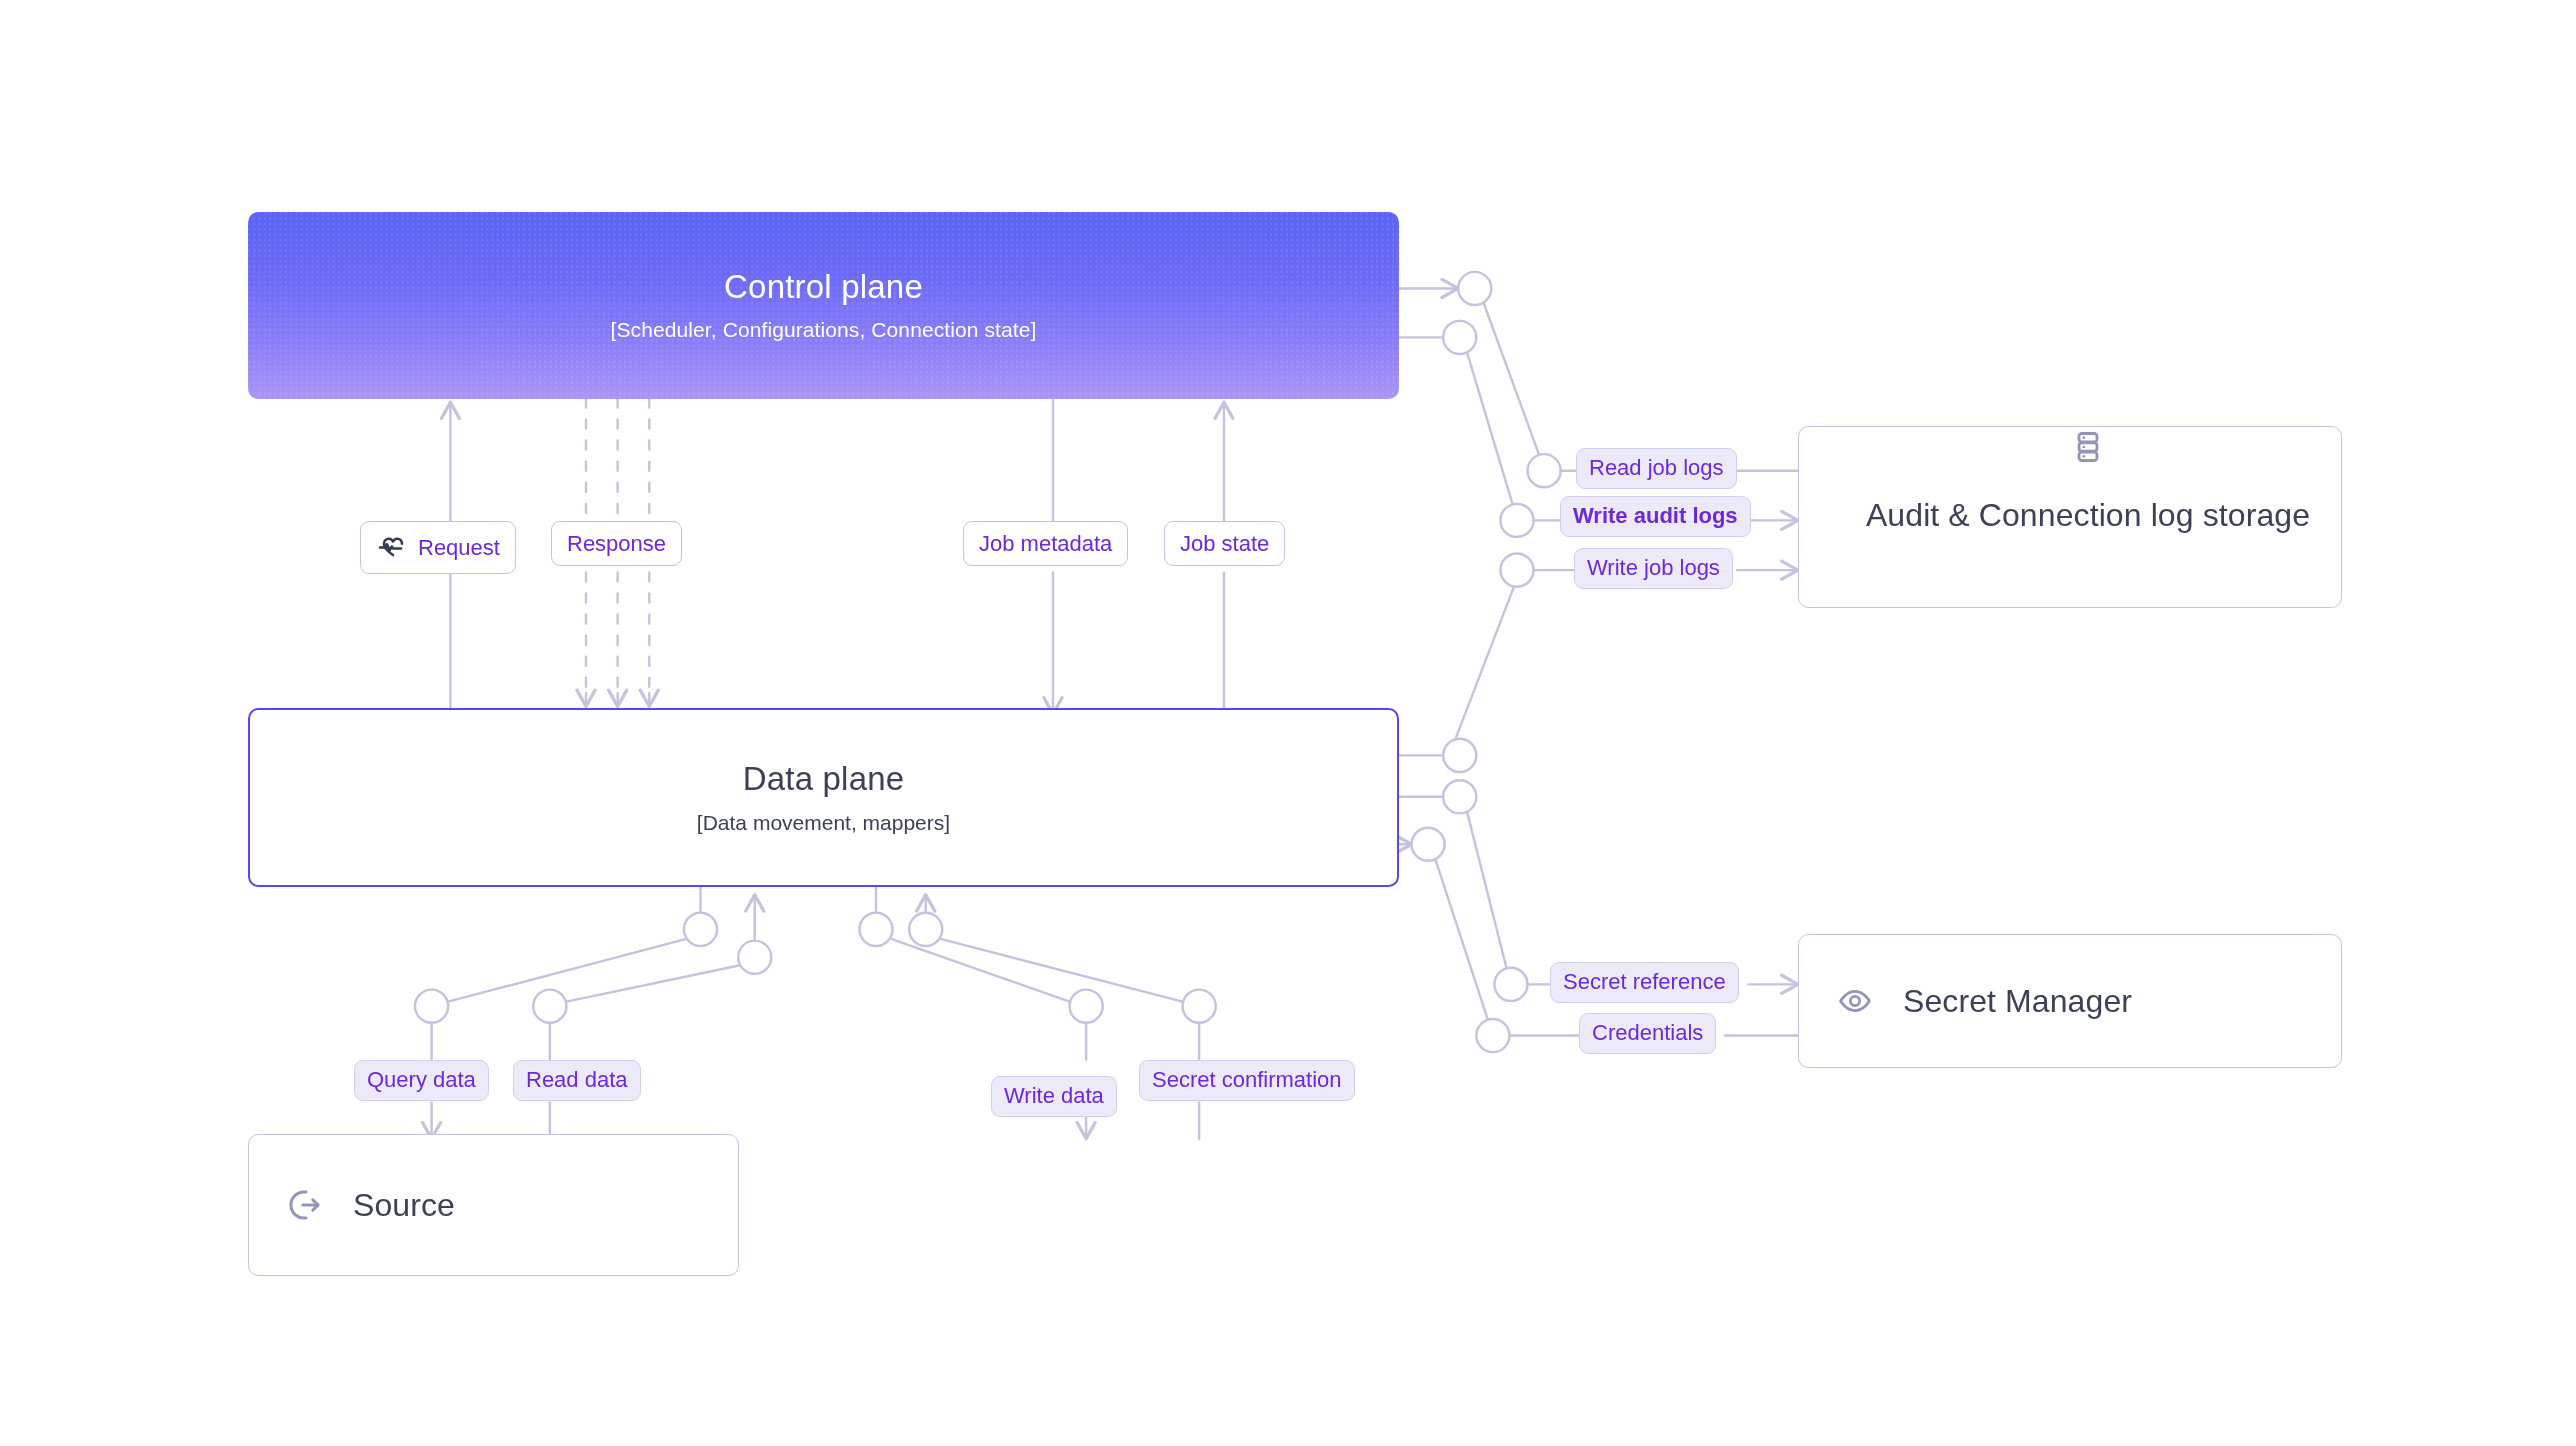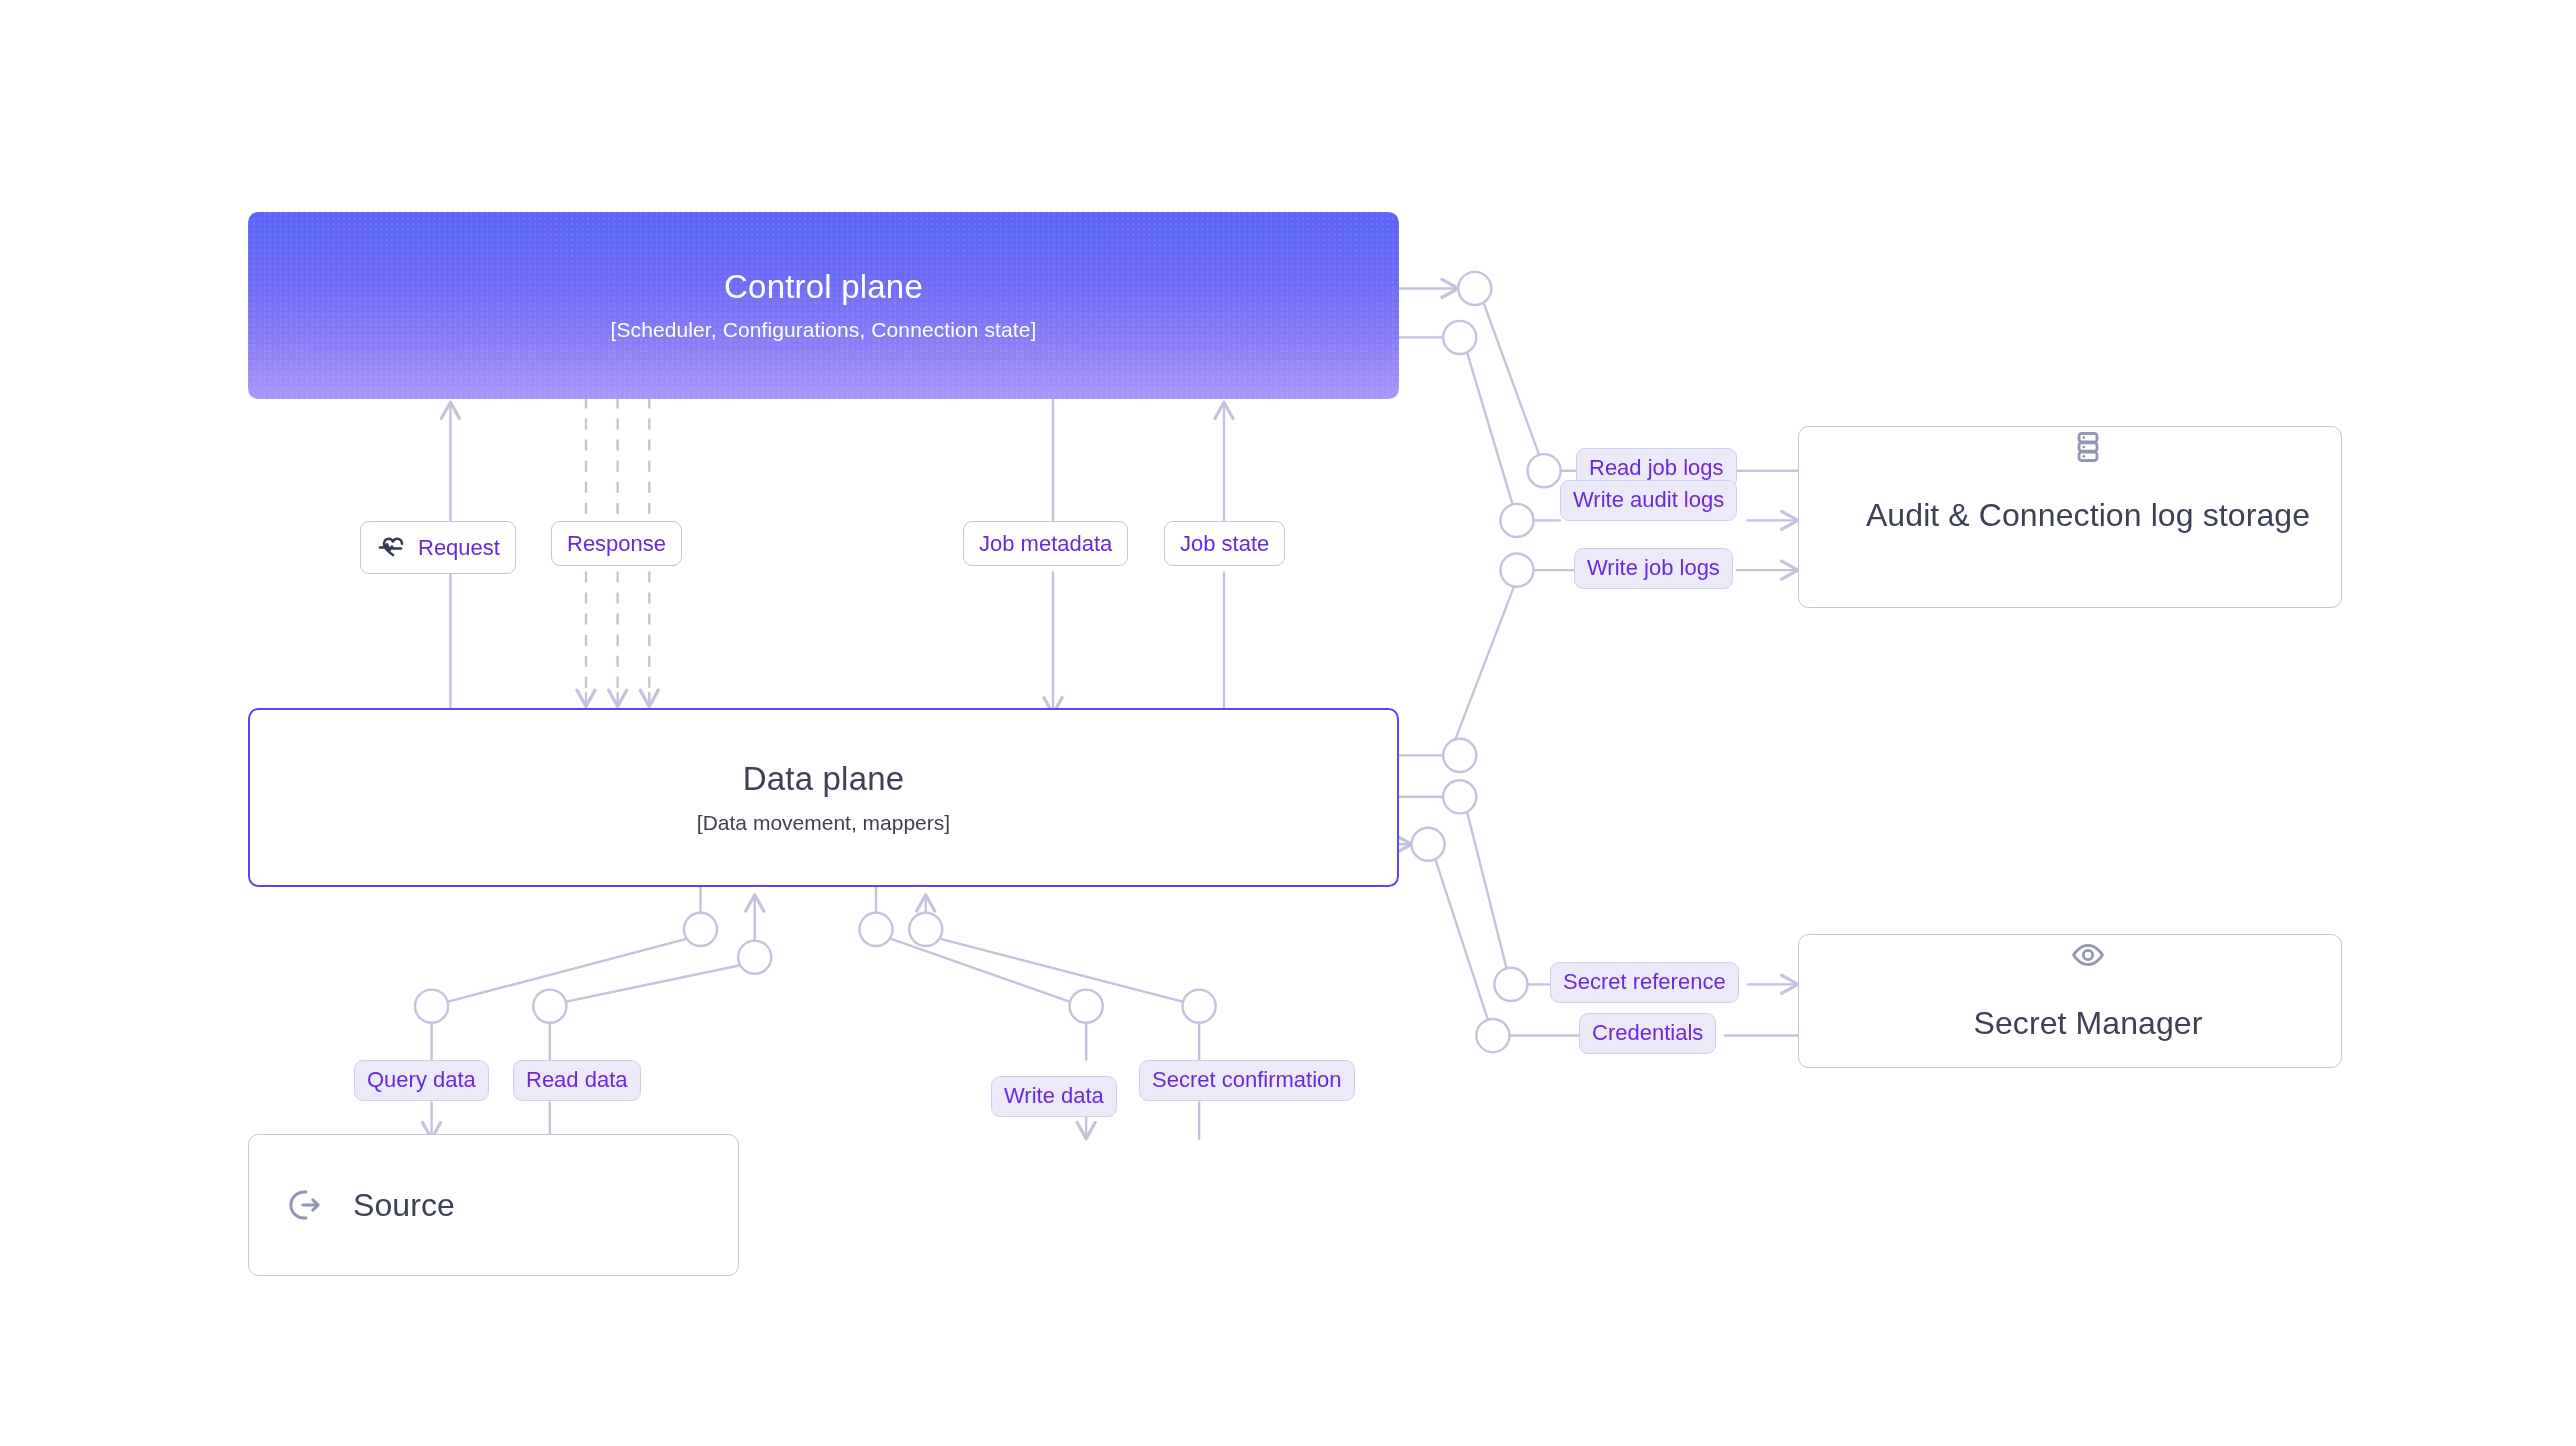--- a/index.html
+++ b/index.html
@@ -100,21 +100,21 @@
   }
   .card .icon-slot {
     flex: 0 0 auto;
     display: flex;
     align-items: center;
     justify-content: center;
     width: 39px;
     height: 39px;
   }
   #audit-card  { left: 1798px; top: 426px;  width: 544px; height: 182px; flex-direction: column; }
-  #secret-card { left: 1798px; top: 934px; width: 544px; height: 134px; flex-direction: column; }
+  #secret-card { left: 1798px; top: 934px; width: 544px; height: 134px; }
   #source-card      { left: 248px;  top: 1134px; width: 491px; height: 142px; }
   #destination-card { left: 899px; top: 1134px; width: 491px; height: 142px; }
 
   
   .edge-label {
     position: absolute;
     box-sizing: border-box;
     display: flex;
     align-items: center;
     justify-content: center;
@@ -135,21 +135,21 @@
     border: 1.5px solid #d2cfee;
     padding: 8.3px 12px;
   }
 
   #lbl-request   { left: 360px;  top: 521px; }
   #lbl-response  { left: 551px;  top: 521px; }
   #lbl-jobmeta   { left: 963px; top: 521px; }
   #lbl-jobstate  { left: 1164px; top: 521px; }
 
   #lbl-readjoblogs   { left: 1576px; top: 448px; }
-  #lbl-writeauditlogs{ left: 1560px; top: 480px; }
+  #lbl-writeauditlogs{ left: 1560px; top: 496px; font-weight: bold; }
   #lbl-writejoblogs  { left: 1574px; top: 548px; }
   #lbl-secretref     { left: 1550px; top: 962px; }
   #lbl-credentials   { left: 1579px; top: 1013px; }
 
   #lbl-querydata  { left: 354px;  top: 1060px; }
   #lbl-readdata   { left: 513px;  top: 1060px; }
   #lbl-writedata  { left: 991px; top: 1060px; margin-top: 16px; }
   #lbl-writeconf  { left: 1139px; top: 1060px; }
 
   .pulse-icon { display:block; width: 30px; height: 30px; }

